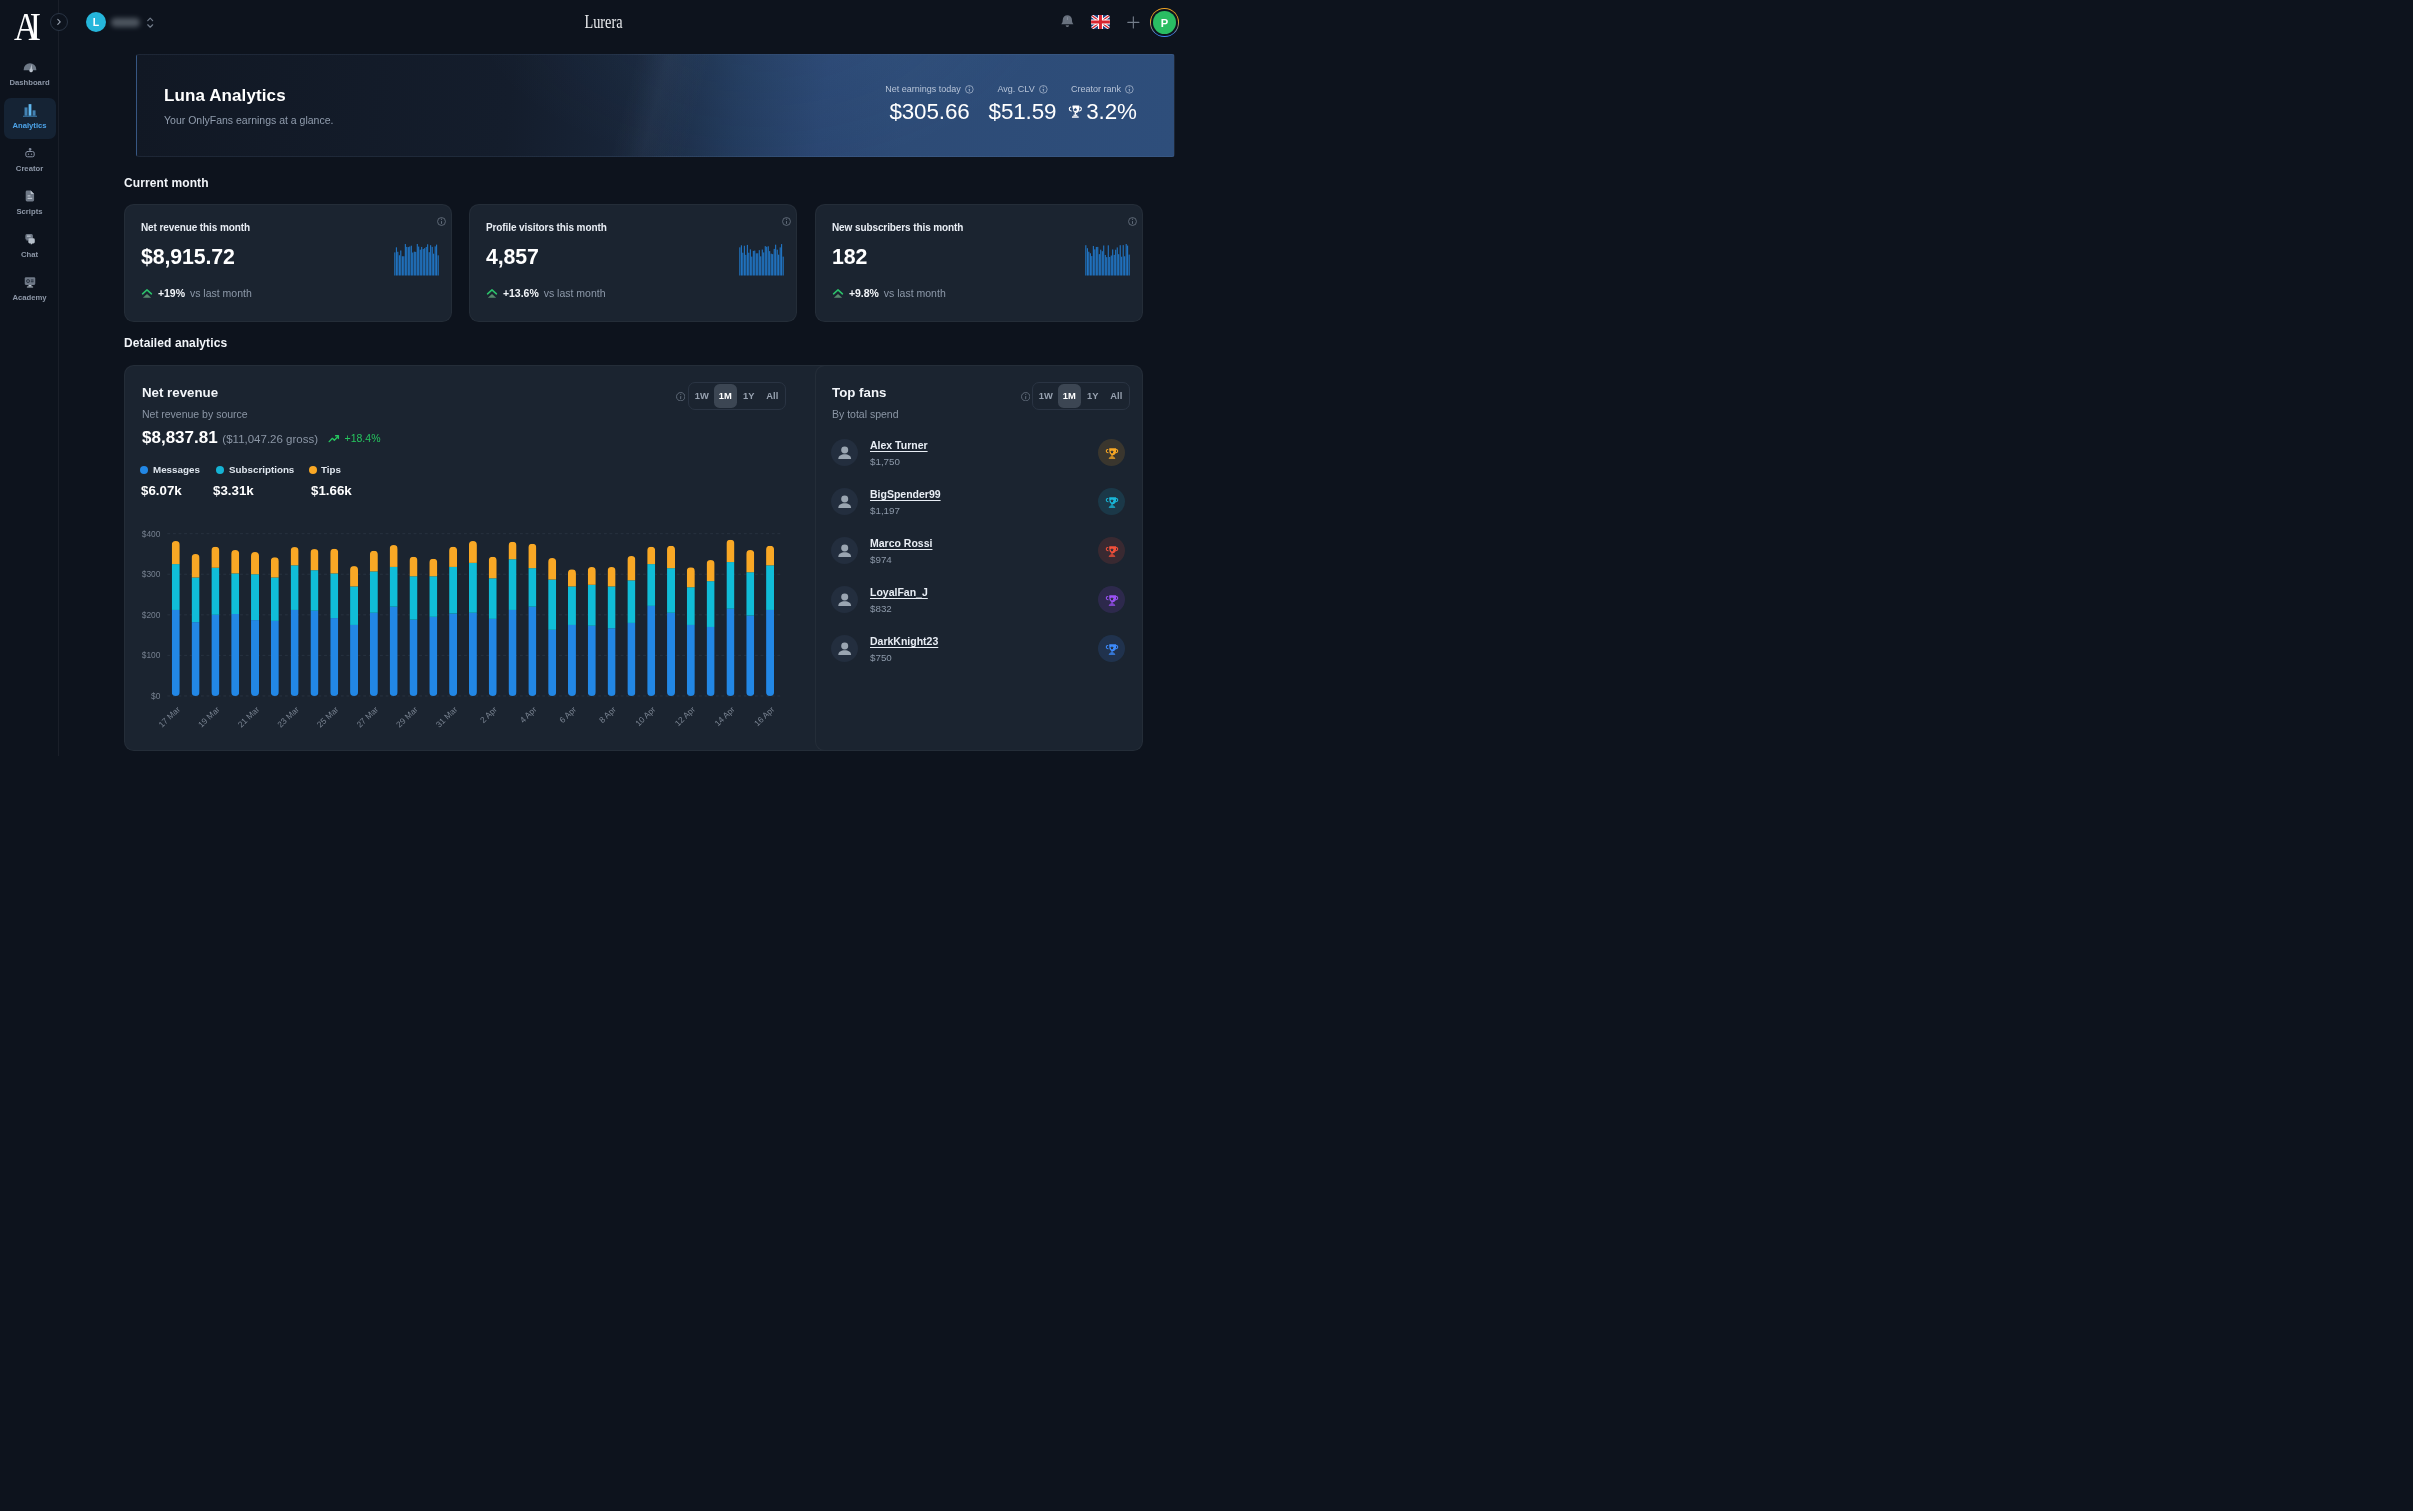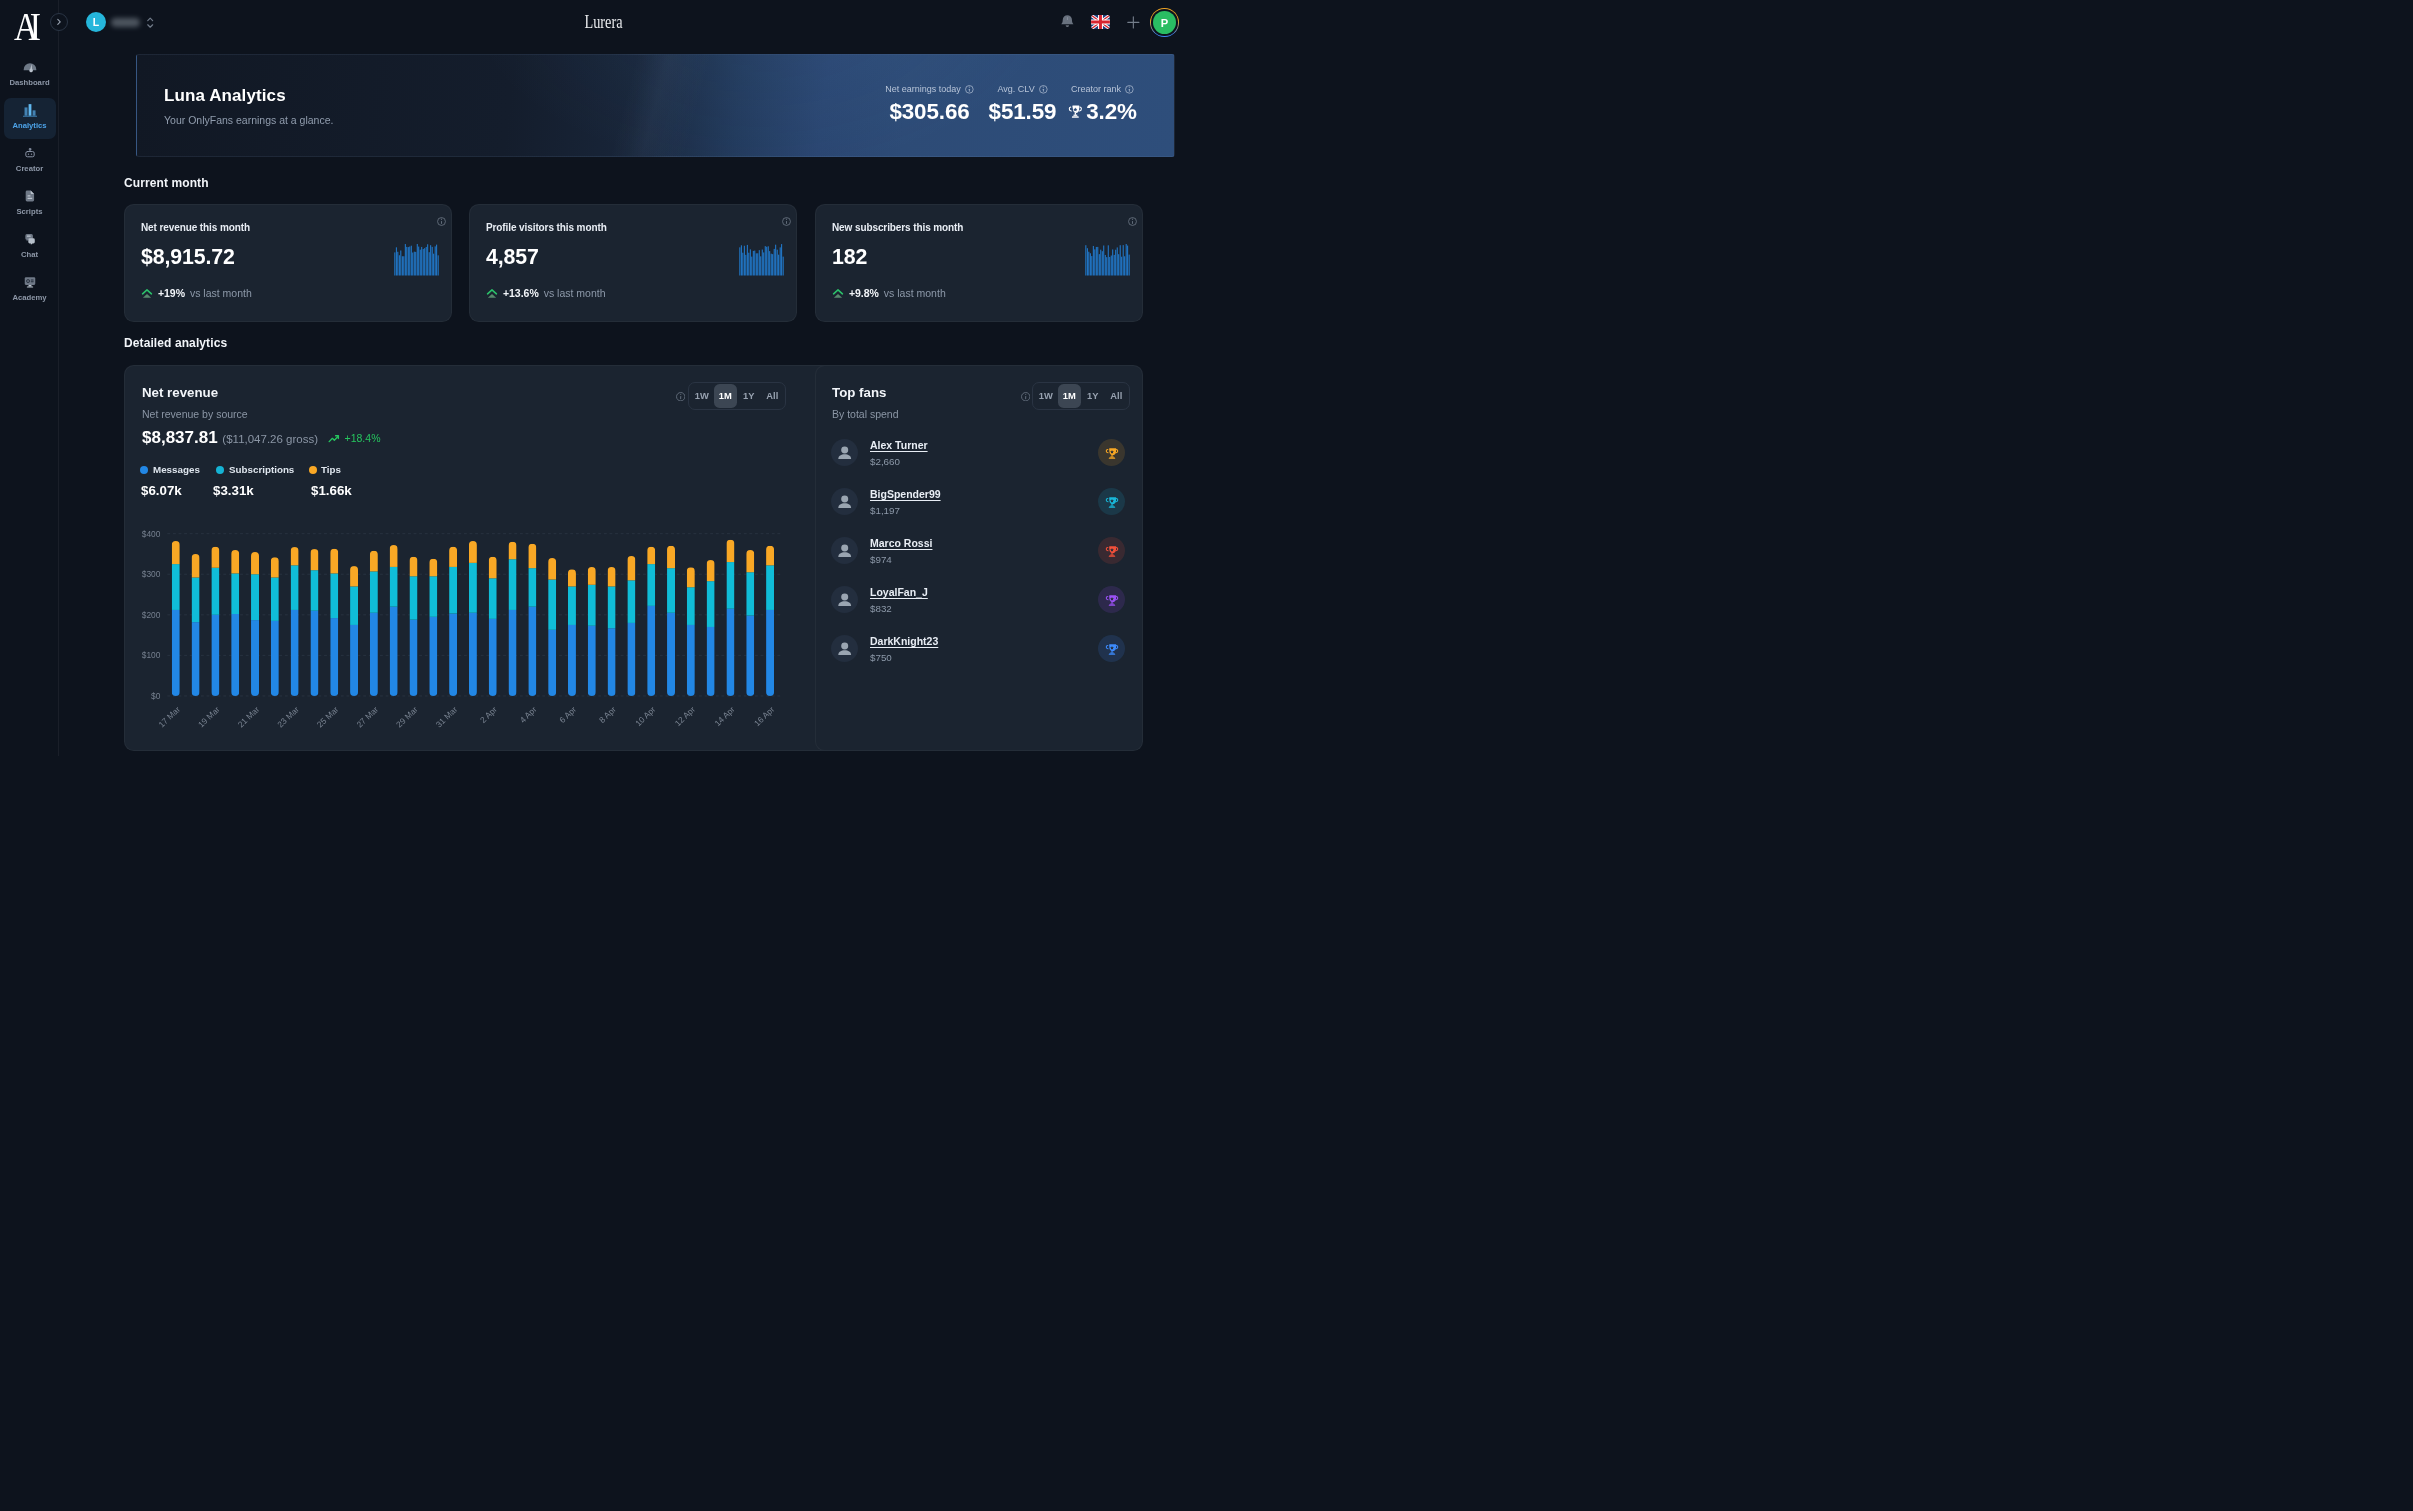--- a/index.html
+++ b/index.html
@@ -40,21 +40,21 @@
   border:0.7px solid rgba(140,170,210,0.10);
   background:
     linear-gradient(105deg, rgba(0,0,0,0) 47%, rgba(150,180,220,0.05) 50%, rgba(0,0,0,0) 54%),
     radial-gradient(490px 294px at 60% -60%, rgba(90,140,200,0.10), rgba(90,140,200,0) 60%),
     linear-gradient(96.5deg, #111824 0%, #141d2c 36%, #182539 48%, #223a5c 58%, #2a4671 66%, #2d4b76 74%, #2e4e7b 100%);
   overflow:hidden;margin-left:12px; }
 .hero h1 { position:absolute; left:27px; top:32px; font-size:17px; font-weight:bold; color:#fff; letter-spacing:0.1px; line-height:1; }
 .hero .sub { position:absolute; left:27px; top:60px; font-size:10.5px; color:#919dae; line-height:1; }
 .hstat { position:absolute; top:0; width:105px; text-align:center; }
 .hstat .lb { margin-top:30px; font-size:9px; color:#b7c4d8; display:flex; align-items:flex-start; justify-content:center; gap:4.2px; line-height:1; }
-.hstat .vl { margin-top:6.6px; font-size:22.4px; font-weight:bold; color:#fff; letter-spacing:-0.1px;
+.hstat .vl { margin-top:6.6px; font-size:22.4px; font-weight:normal; color:#fff; letter-spacing:-0.1px;
   display:flex; align-items:center; justify-content:center; line-height:1;text-align:right; }
 
 .sect { position:absolute; left:124px; font-size:12px; font-weight:bold; color:#f2f5f9; letter-spacing:0.1px; line-height:1; }
 .card { position:absolute; background:#1b2430; border-radius:9.8px; border:0.7px solid rgba(255,255,255,0.045);padding-left:37px; }
 .ctitle { font-size:10px; font-weight:bold; color:#e9eef5; letter-spacing:-0.1px; line-height:1; }
 .cvalue { font-size:21.3px; font-weight:bold; color:#fff; letter-spacing:-0.1px; line-height:1; }
 .drow { display:flex; align-items:center; gap:4.9px; font-size:10.5px; }
 .dpct { font-weight:bold; color:#f2f5f9; }
 .dvs { color:#8d99a9; }
 
@@ -675,21 +675,21 @@
   <div class="abs subt" style="left:16px;top:43px">By total spend</div>
 </div>
 
   <div class="abs avat" style="left:831px;top:439px">
     <svg width="15.4" height="15.4" viewBox="0 0 22 22">
       <circle cx="11" cy="7.2" r="5" fill="#9aa5b1"></circle>
       <path d="M1.9 19.9v-.5c0-3.8 4.05-6.3 9.1-6.3s9.1 2.5 9.1 6.3v.5z" fill="#9aa5b1"></path>
     </svg>
   </div>
   <div class="abs fname" style="left:870px;top:440px">Alex Turner</div>
-  <div class="abs famt" style="left:870px;top:457px">$2,660</div>
+  <div class="abs famt" style="left:870px;top:457px">$1,750</div>
   <div class="abs tcirc" style="left:1098px;top:439px;background:rgba(249,168,37,0.14)">
     <svg width="14" height="14" viewBox="0 0 20 20">
       <path d="M4.6 3.1h10.8c.4 0 .72.34.68.74l-.33 4.2c-.26 3.2-2.24 5.02-4.75 5.02s-4.49-1.82-4.75-5.02l-.33-4.2a.68.68 0 0 1 .68-.74z" fill="#f9a825"></path>
       <path d="M4.1 4.9c-1.45.15-2.3 1-2.3 2.1 0 1.3 1 2.4 2.5 2.7" stroke="#f9a825" stroke-width="1.55" fill="none" stroke-linecap="round"></path>
       <path d="M15.9 4.9c1.45.15 2.3 1 2.3 2.1 0 1.3-1 2.4-2.5 2.7" stroke="#f9a825" stroke-width="1.55" fill="none" stroke-linecap="round"></path>
       <rect x="9.15" y="12.9" width="1.7" height="2.3" fill="#f9a825"></rect>
       <rect x="7.5" y="15" width="5" height="1.5" fill="#f9a825"></rect>
       <path d="M5.3 18.3l.5-1.8h8.4l.5 1.8z" fill="#f9a825"></path>
       <path d="M10 5.7l.82 1.66 1.83.27-1.32 1.29.31 1.82L10 9.88l-1.64.86.31-1.82-1.32-1.29 1.83-.27z" fill="#262e39"></path>
     </svg>

